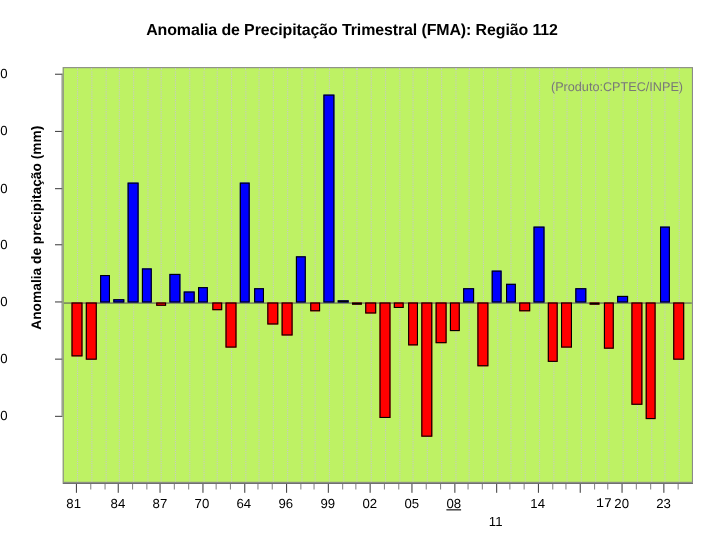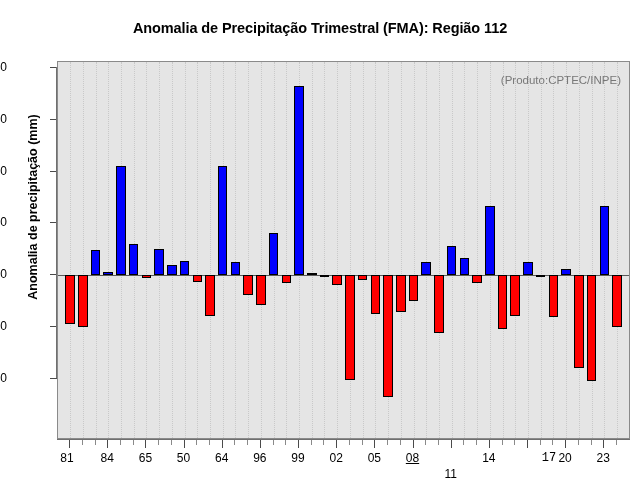--- a/index.html
+++ b/index.html
@@ -33,21 +33,21 @@
     text-align:center;font-size:12.5px;font-weight:bold;color:#000;
   }
 
   
   #plot-box{
     position:absolute;
     left:57px;top:61px;
     width:573px;height:378px;
     border:1px solid #8a8a8a;
     box-sizing:border-box;
-    background:#e5e5e5;
+    background:#bef264;
     overflow:hidden;
   }
   .vgrid{
     position:absolute;top:0;bottom:0;width:1px;
     border-left:1px dotted #c9c9c9;
   }
   #zero-line{
     position:absolute;left:0;right:0;height:1px;background:#5a5a5a;
   }
   .bar{
@@ -223,25 +223,25 @@
     <div id="x-spine" style="left: 57px; width: 573px;"></div>
   <div class="xtick-mark" style="left: 69px; height: 8px; background: rgb(74, 74, 74);"></div>
       <div class="xtick-label" style="left: 67px;">81</div>
       <div class="xtick-mark" style="left: 82px; height: 5px; background: rgb(138, 138, 138);"></div>
       <div class="xtick-mark" style="left: 95px; height: 5px; background: rgb(138, 138, 138);"></div>
       <div class="xtick-mark" style="left: 107px; height: 8px; background: rgb(74, 74, 74);"></div>
       <div class="xtick-label" style="left: 107.241px;">84</div>
       <div class="xtick-mark" style="left: 120px; height: 5px; background: rgb(138, 138, 138);"></div>
       <div class="xtick-mark" style="left: 133px; height: 5px; background: rgb(138, 138, 138);"></div>
       <div class="xtick-mark" style="left: 145px; height: 8px; background: rgb(74, 74, 74);"></div>
-      <div class="xtick-label" style="left: 145.398px;">65</div>
+      <div class="xtick-label" style="left: 145.398px;">87</div>
       <div class="xtick-mark" style="left: 158px; height: 5px; background: rgb(138, 138, 138);"></div>
       <div class="xtick-mark" style="left: 171px; height: 5px; background: rgb(138, 138, 138);"></div>
       <div class="xtick-mark" style="left: 184px; height: 8px; background: rgb(74, 74, 74);"></div>
-      <div class="xtick-label" style="left: 183.556px;">50</div>
+      <div class="xtick-label" style="left: 183.556px;">70</div>
       <div class="xtick-mark" style="left: 196px; height: 5px; background: rgb(138, 138, 138);"></div>
       <div class="xtick-mark" style="left: 209px; height: 5px; background: rgb(138, 138, 138);"></div>
       <div class="xtick-mark" style="left: 222px; height: 8px; background: rgb(74, 74, 74);"></div>
       <div class="xtick-label" style="left: 221.714px;">64</div>
       <div class="xtick-mark" style="left: 234px; height: 5px; background: rgb(138, 138, 138);"></div>
       <div class="xtick-mark" style="left: 247px; height: 5px; background: rgb(138, 138, 138);"></div>
       <div class="xtick-mark" style="left: 260px; height: 8px; background: rgb(74, 74, 74);"></div>
       <div class="xtick-label" style="left: 259.871px;">96</div>
       <div class="xtick-mark" style="left: 273px; height: 5px; background: rgb(138, 138, 138);"></div>
       <div class="xtick-mark" style="left: 285px; height: 5px; background: rgb(138, 138, 138);"></div>

